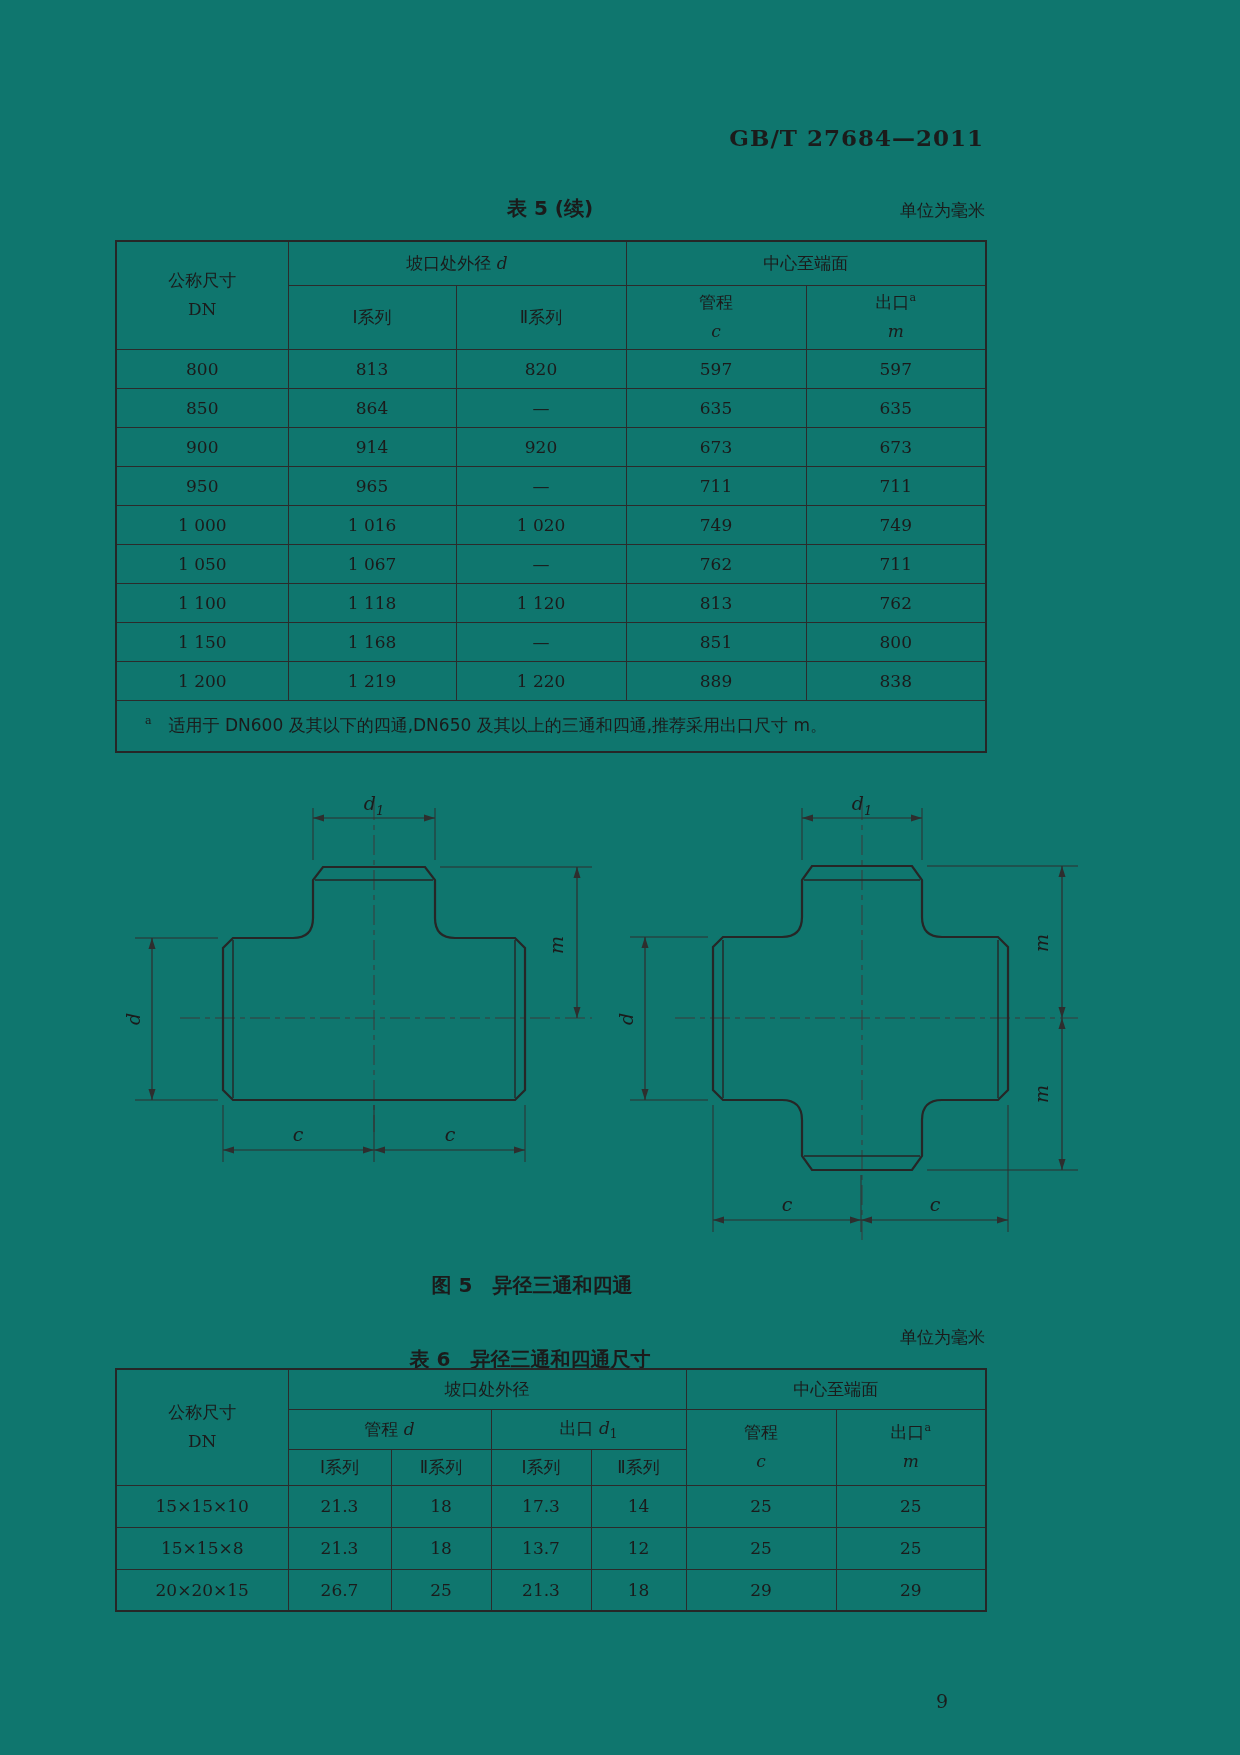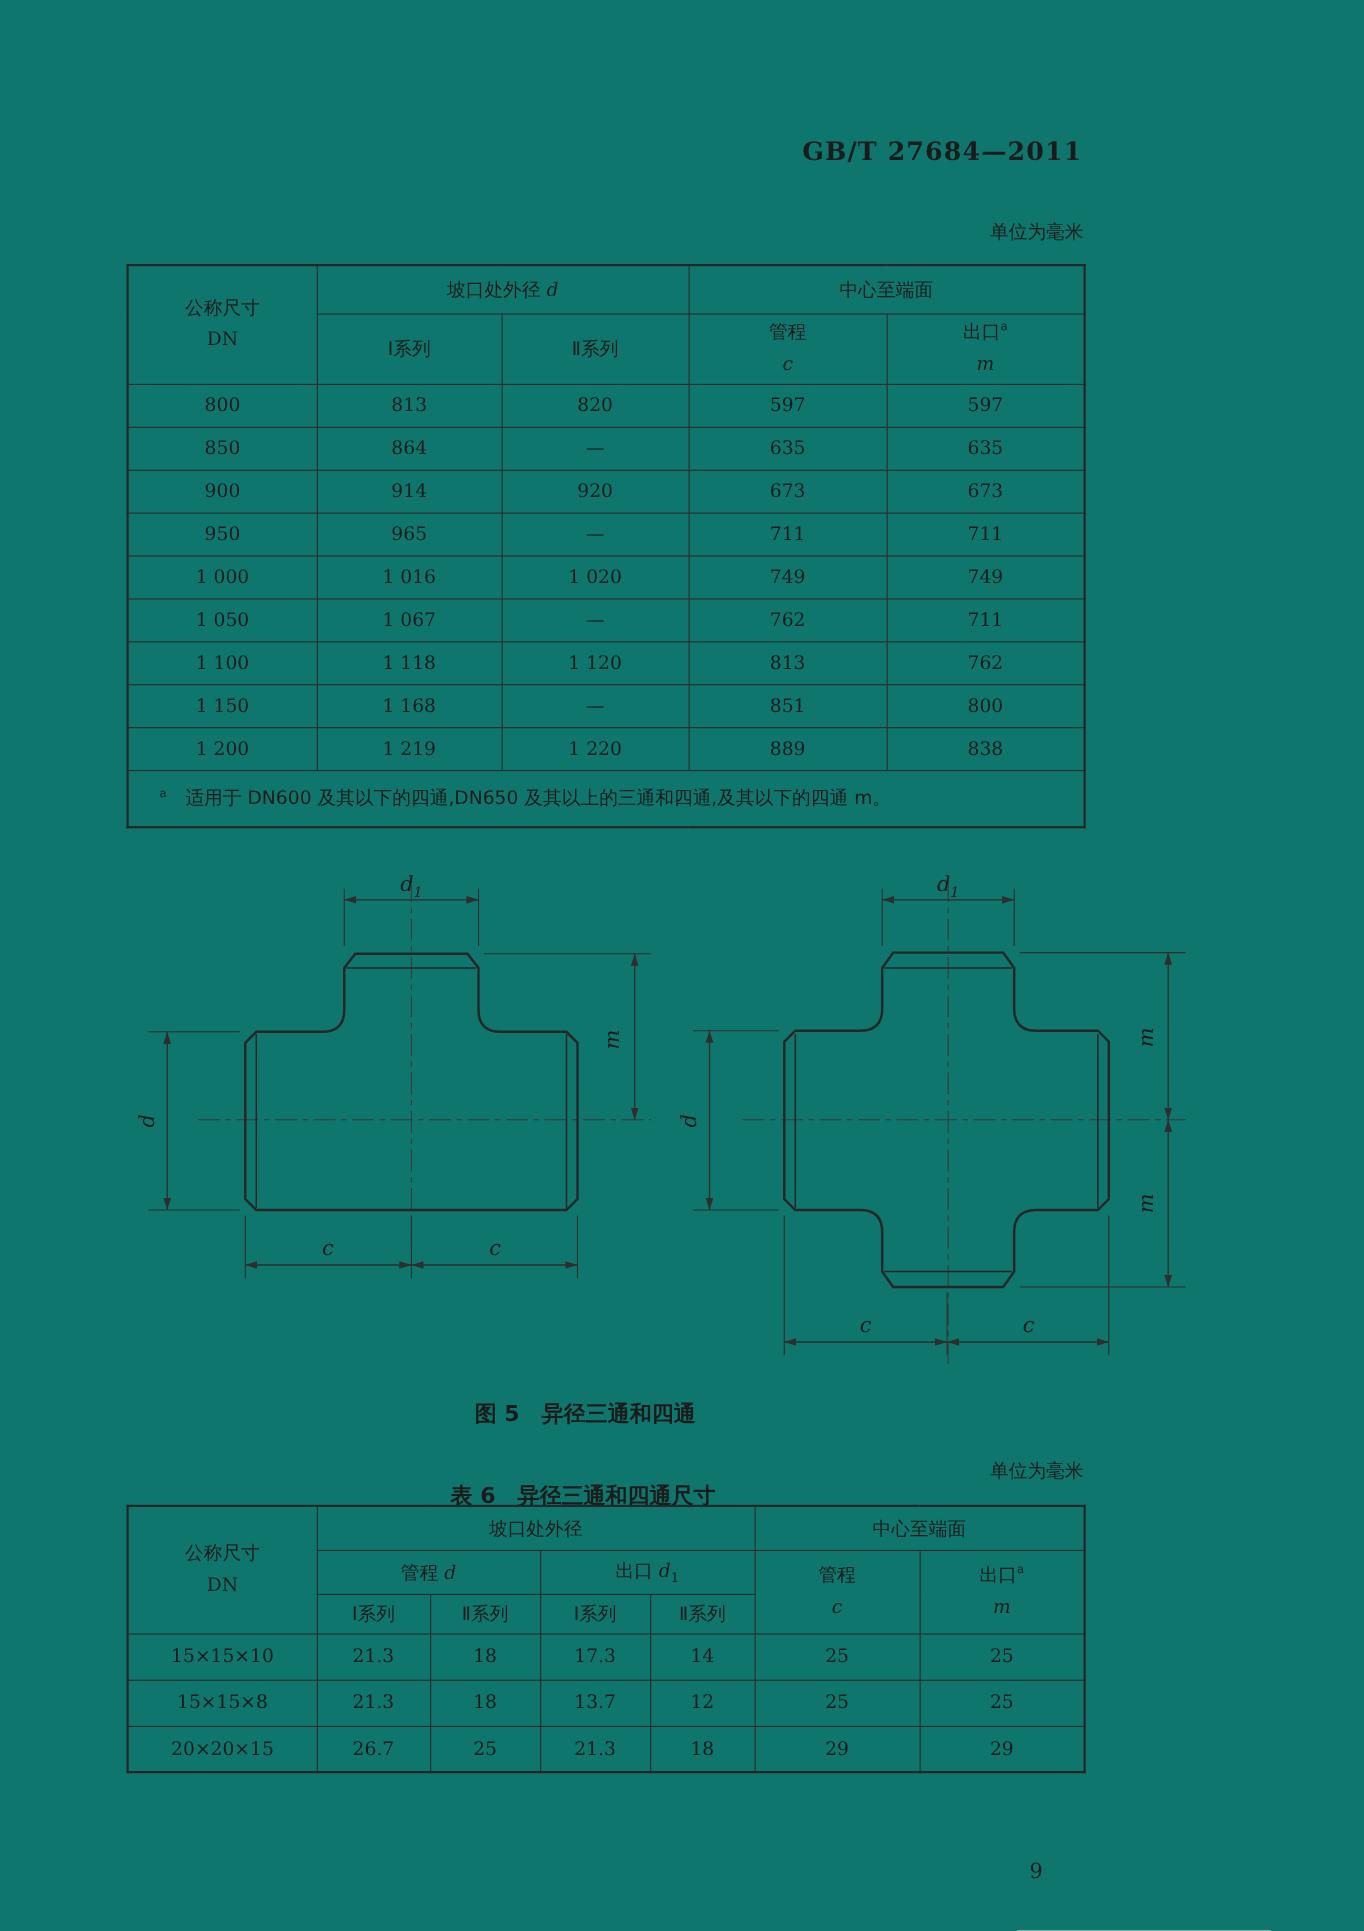--- a/index.html
+++ b/index.html
@@ -40,20 +40,21 @@
   .dim-sym { font-family:"DejaVu Serif", serif; font-style:italic; font-size:19px; fill:#1b1b1b; }
   .dim-sub { font-size:13px; }
 </style>
 </head>
 <body>
 
 <div class="page">
 
   <div class="doc-number">GB/T 27684—2011</div>
 
+  <div class="t5-title">表 5 (续)</div>
   <div class="unit-note-1">单位为毫米</div>
 
   <table class="tbl5">
     <colgroup>
         <col style="width:172px">
         <col style="width:168px">
         <col style="width:170px">
         <col style="width:180px">
         <col style="width:180px">
       </colgroup>
@@ -138,21 +139,21 @@
         <td class="num">800</td>
       </tr>
       <tr class="r-data">
         <td class="num">1 200</td>
         <td class="num">1 219</td>
         <td class="num">1 220</td>
         <td class="num">889</td>
         <td class="num">838</td>
       </tr>
       <tr>
-        <td colspan="5" class="footnote-cell"><sup class="fn">a</sup>　<span>适用于 DN600 及其以下的四通,DN650 及其以上的三通和四通,及其以下的四通 m。</span></td>
+        <td colspan="5" class="footnote-cell"><sup class="fn">a</sup>　<span>适用于 DN600 及其以下的四通,DN650 及其以上的三通和四通,推荐采用出口尺寸 m。</span></td>
       </tr>
     </tbody>
   </table>
 
   <div class="fig-wrap">
     <svg width="1240" height="480" viewBox="0 780 1240 480" xmlns="http://www.w3.org/2000/svg">
       <defs>
         <marker id="arr" viewBox="0 -4 10 8" markerWidth="11" markerHeight="9" refX="10" refY="0" orient="auto-start-reverse" markerUnits="userSpaceOnUse">
           <path d="M10,0 L0,3.2 L0,-3.2 Z" fill="#2e2e2e"></path>
         </marker>

